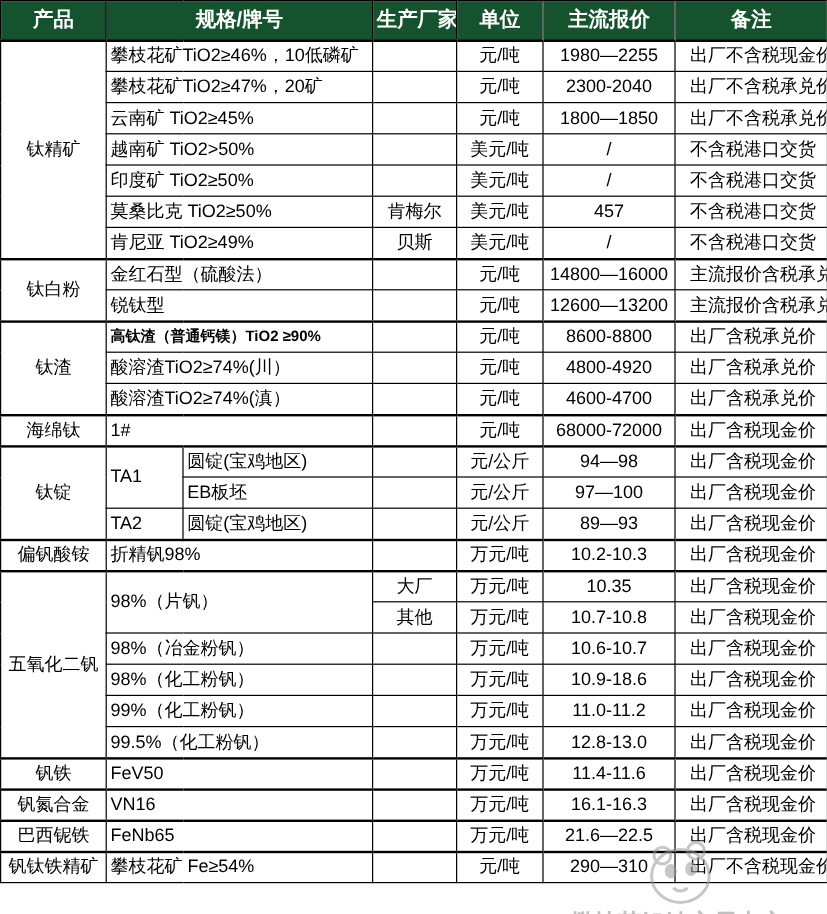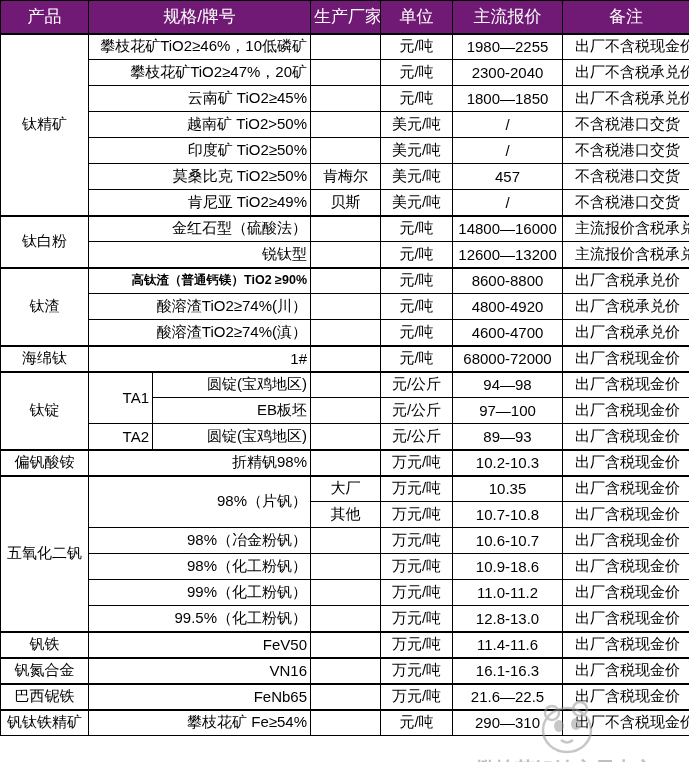--- a/index.html
+++ b/index.html
@@ -17,34 +17,34 @@
     width: 689px;
   }
   th, td {
     border: 1px solid #000;
     padding: 0 3px;
     white-space: nowrap;
     overflow: hidden;
     vertical-align: middle;
   }
   thead th {
-    background: #701a75;
+    background: #14532d;
     color: #ffffff;
-    font-weight: 400;
+    font-weight: 700;
     font-size: 17px;
     height: 33px;
     text-align: center;
   }
   tbody td {
     font-size: 15px;
     height: 26px;
   }
   tr.gs td { border-top: 2px solid #000; }
   td.product, td.maker, td.unit, td.price { text-align: center; }
-  td.spec, td.grade, td.form, td.note { text-align: right; }
+  td.spec, td.grade, td.form, td.note { text-align: left; }
   td.note { padding: 0 12px; }
   td.small { font-size: 12.5px; font-weight: bold; }
   .watermark {
     position: absolute;
     left: 482px; top: 696px;
     display: flex;
     align-items: center;
     opacity: 0.55;
     pointer-events: none;
     flex-direction: column;

